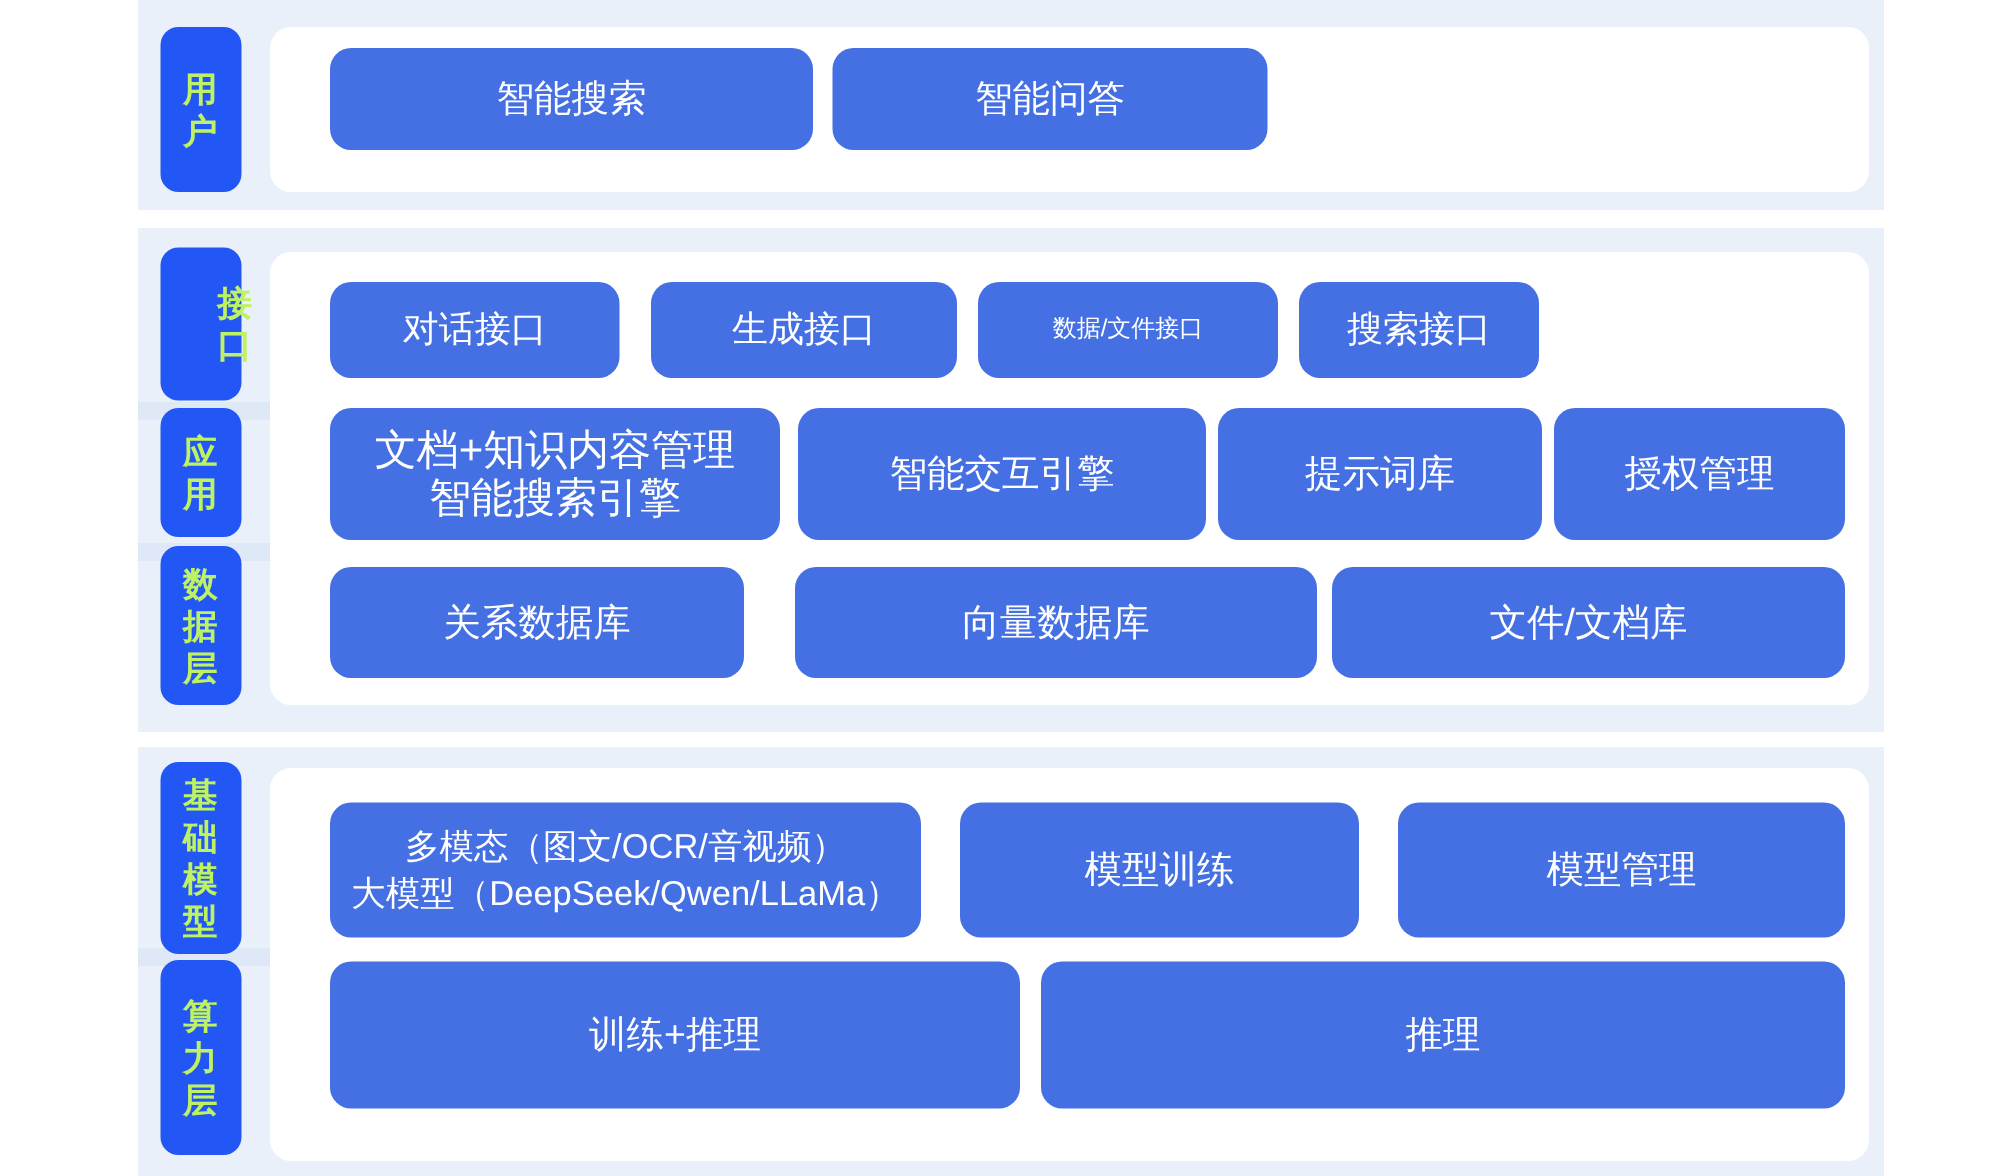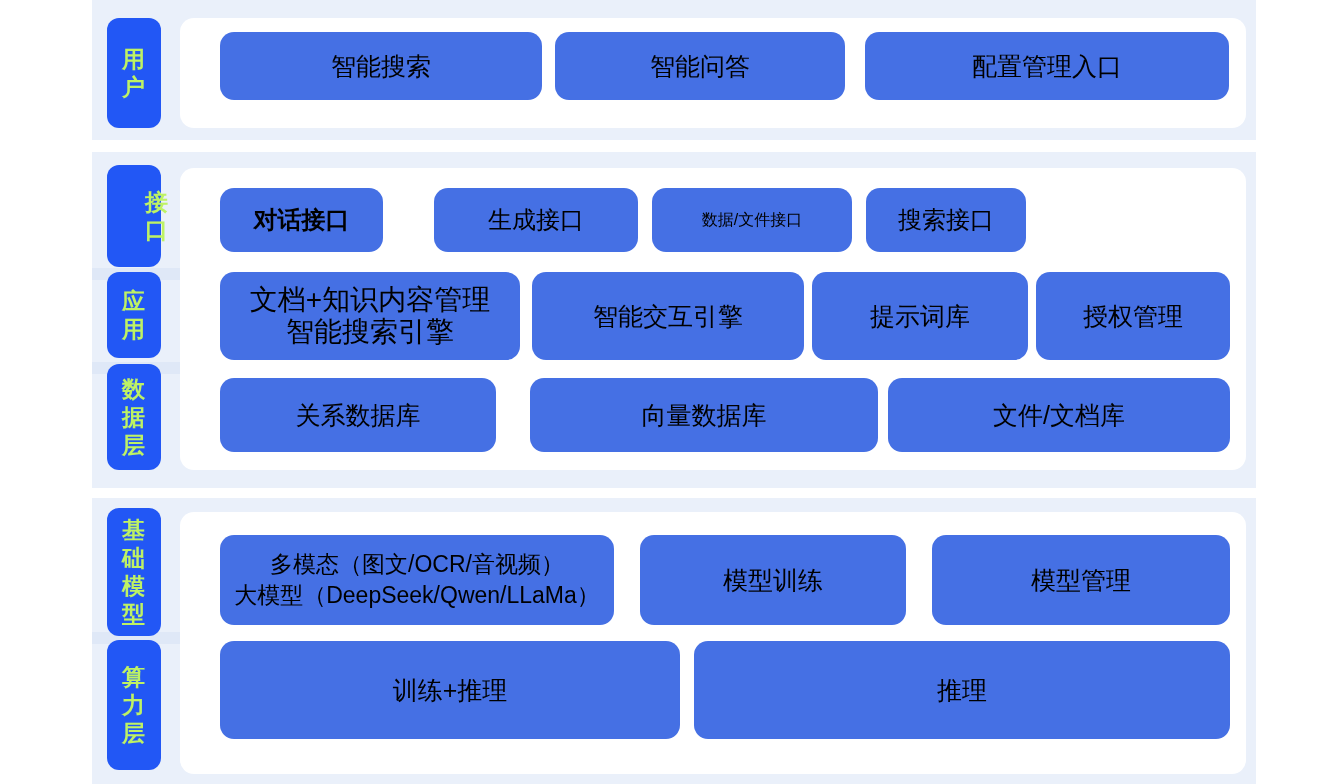--- a/index.html
+++ b/index.html
@@ -63,21 +63,21 @@
     position: absolute;
     background: #ffffff;
     border-radius: 14px;
   }
 
   
   .box {
     position: absolute;
     background: #4570e4;
     border-radius: 14px;
-    color: #000000;
+    color: #ffffff;
     display: flex;
     align-items: center;
     justify-content: center;
     text-align: center;
     font-size: 25px;
     line-height: 34px;
     box-sizing: border-box;
     padding: 4px 8px;
   }
   .box.two-line { font-size: 28px; line-height: 32px; }
@@ -106,35 +106,34 @@
   <div class="gutter-sep" style="top:632px;"></div>
 
   <div class="tag" style="left:107px; top:18px; height:110px;">
     <span>用户</span>
   </div>
 
   <div class="panel" style="left:180px; top:18px; width:1066px; height:110px;"></div>
 
   <div class="box" style="left:220px; top:32px; width:322px; height:68px;">智能搜索</div>
   <div class="box" style="left:555px; top:32px; width:290px; height:68px;">智能问答</div>
-  <div class="box" style="left:865px; top:32px; width:364px; height:68px;">配置管理入口</div>
 
   <div class="tag" style="left:107px; top:165px; height:102px;padding-left:46px;">
     <span>接口</span>
   </div>
   <div class="tag" style="left:107px; top:272px; height:86px;">
     <span>应用</span>
   </div>
   <div class="tag" style="left:107px; top:364px; height:106px;">
     <span>数据层</span>
   </div>
 
   <div class="panel" style="left:180px; top:168px; width:1066px; height:302px;"></div>
 
-  <div class="box" style="left:220px; top:188px; width:163px; height:64px; font-size:24px;font-weight:bold;">对话接口</div>
+  <div class="box" style="left:220px; top:188px; width:193px; height:64px; font-size:24px;">对话接口</div>
   <div class="box" style="left:434px; top:188px; width:204px; height:64px; font-size:24px;">生成接口</div>
   <div class="box" style="left:652px; top:188px; width:200px; height:64px; font-size:16px;">数据/文件接口</div>
   <div class="box" style="left:866px; top:188px; width:160px; height:64px; font-size:24px;">搜索接口</div>
 
   <div class="box two-line" style="left:220px; top:272px; width:300px; height:88px; flex-direction:column;">
     <span class="l">文档+知识内容管理</span>
     <span class="l">智能搜索引擎</span>
   </div>
   <div class="box" style="left:532px; top:272px; width:272px; height:88px;">智能交互引擎</div>
   <div class="box" style="left:812px; top:272px; width:216px; height:88px;">提示词库</div>

